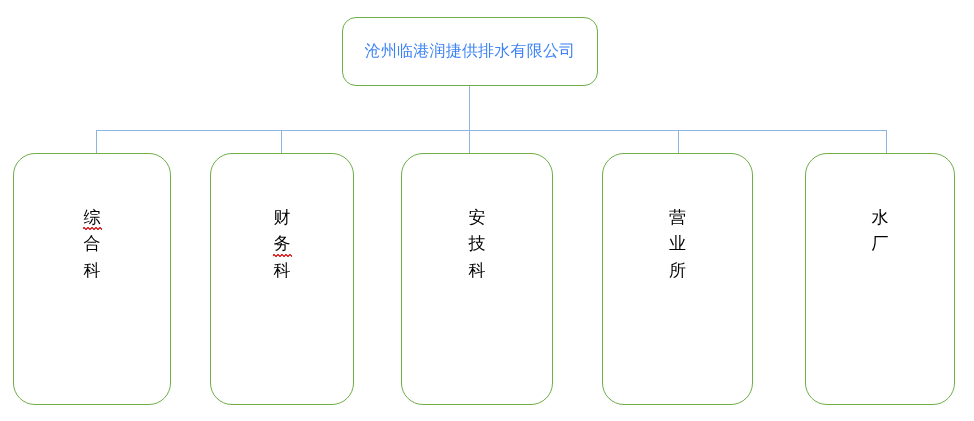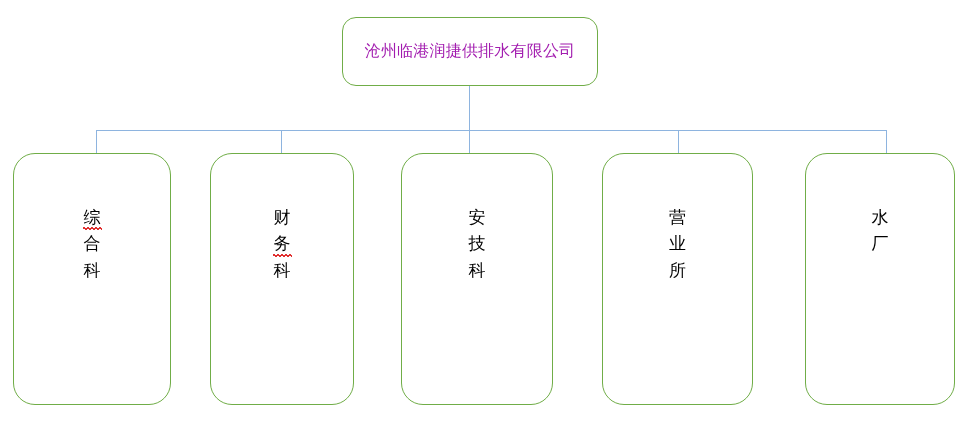--- a/index.html
+++ b/index.html
@@ -32,21 +32,21 @@
     width: 256px;
     height: 69px;
     border-radius: 14px;
     display: flex;
     align-items: center;
     justify-content: center;
   }
   .root-label {
     font-size: 16px;
     line-height: 1.15;
-    color: #a21caf;
+    color: #3b82f6;
     letter-spacing: 0.2px;
     white-space: nowrap;
   }
 
   .child-box {
     top: 153px;
     height: 252px;
     border-radius: 22px;
     display: flex;
     align-items: flex-start;

